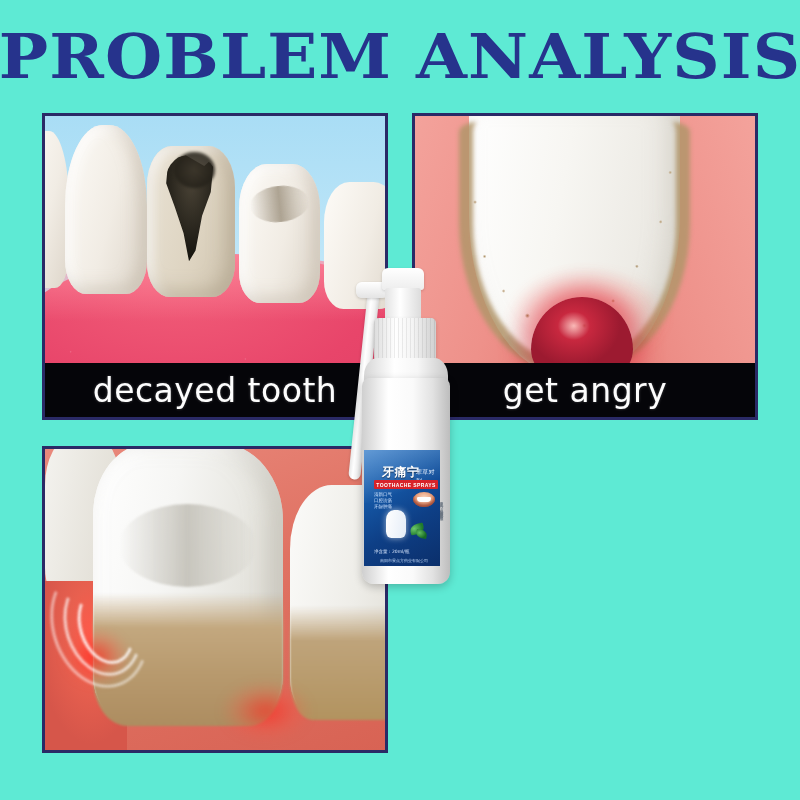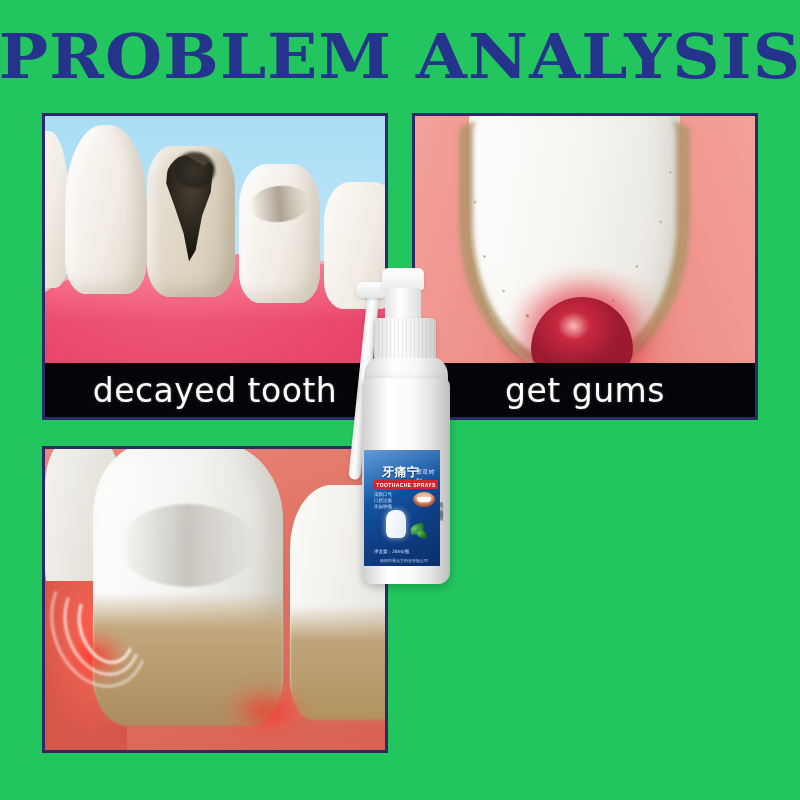--- a/index.html
+++ b/index.html
@@ -2,21 +2,21 @@
 <html><head>
 <meta charset="utf-8">
 <style>
   * { box-sizing: border-box; margin: 0; padding: 0; }
   html, body {
     width: 800px; height: 800px;
     background: #ffffff;
     font-family: "Liberation Sans", sans-serif;
     overflow: hidden;
   }
-  #root { position: relative; width: 800px; height: 800px; background: #22c55e; }
+  #root { position: relative; width: 800px; height: 800px; background: #5eead4; }
 
   
   .title {
     position: absolute; left: 0; top: 22px; width: 800px;
     text-align: center;
     font-family: "DejaVu Serif", "Liberation Serif", serif;
     font-weight: 700;
     font-size: 62px;
     line-height: 70px;
     letter-spacing: 1px;
@@ -431,21 +431,21 @@
         <div class="bl-topstrip"></div>
         <div class="bl-gumL"></div>
         <div class="bl-gumR"></div>
         <div class="bl-tooth"></div>
         <div class="bl-tartar-band"></div>
         <div class="bl-tartar"></div>
         <div class="bl-glow"></div>
         <div class="bl-swell"></div>
       </div>
       <div class="banner">
-        <span>get gums</span>
+        <span>get angry</span>
       </div>
     </div>
 
     <div class="cell">
       <div class="photo">
         <div class="br-bg"></div>
         <div class="br-gumtop"></div>
         <div class="br-premolar"></div>
         <div class="br-molar2"></div>
         <div class="br-molar2-tartar"></div>

